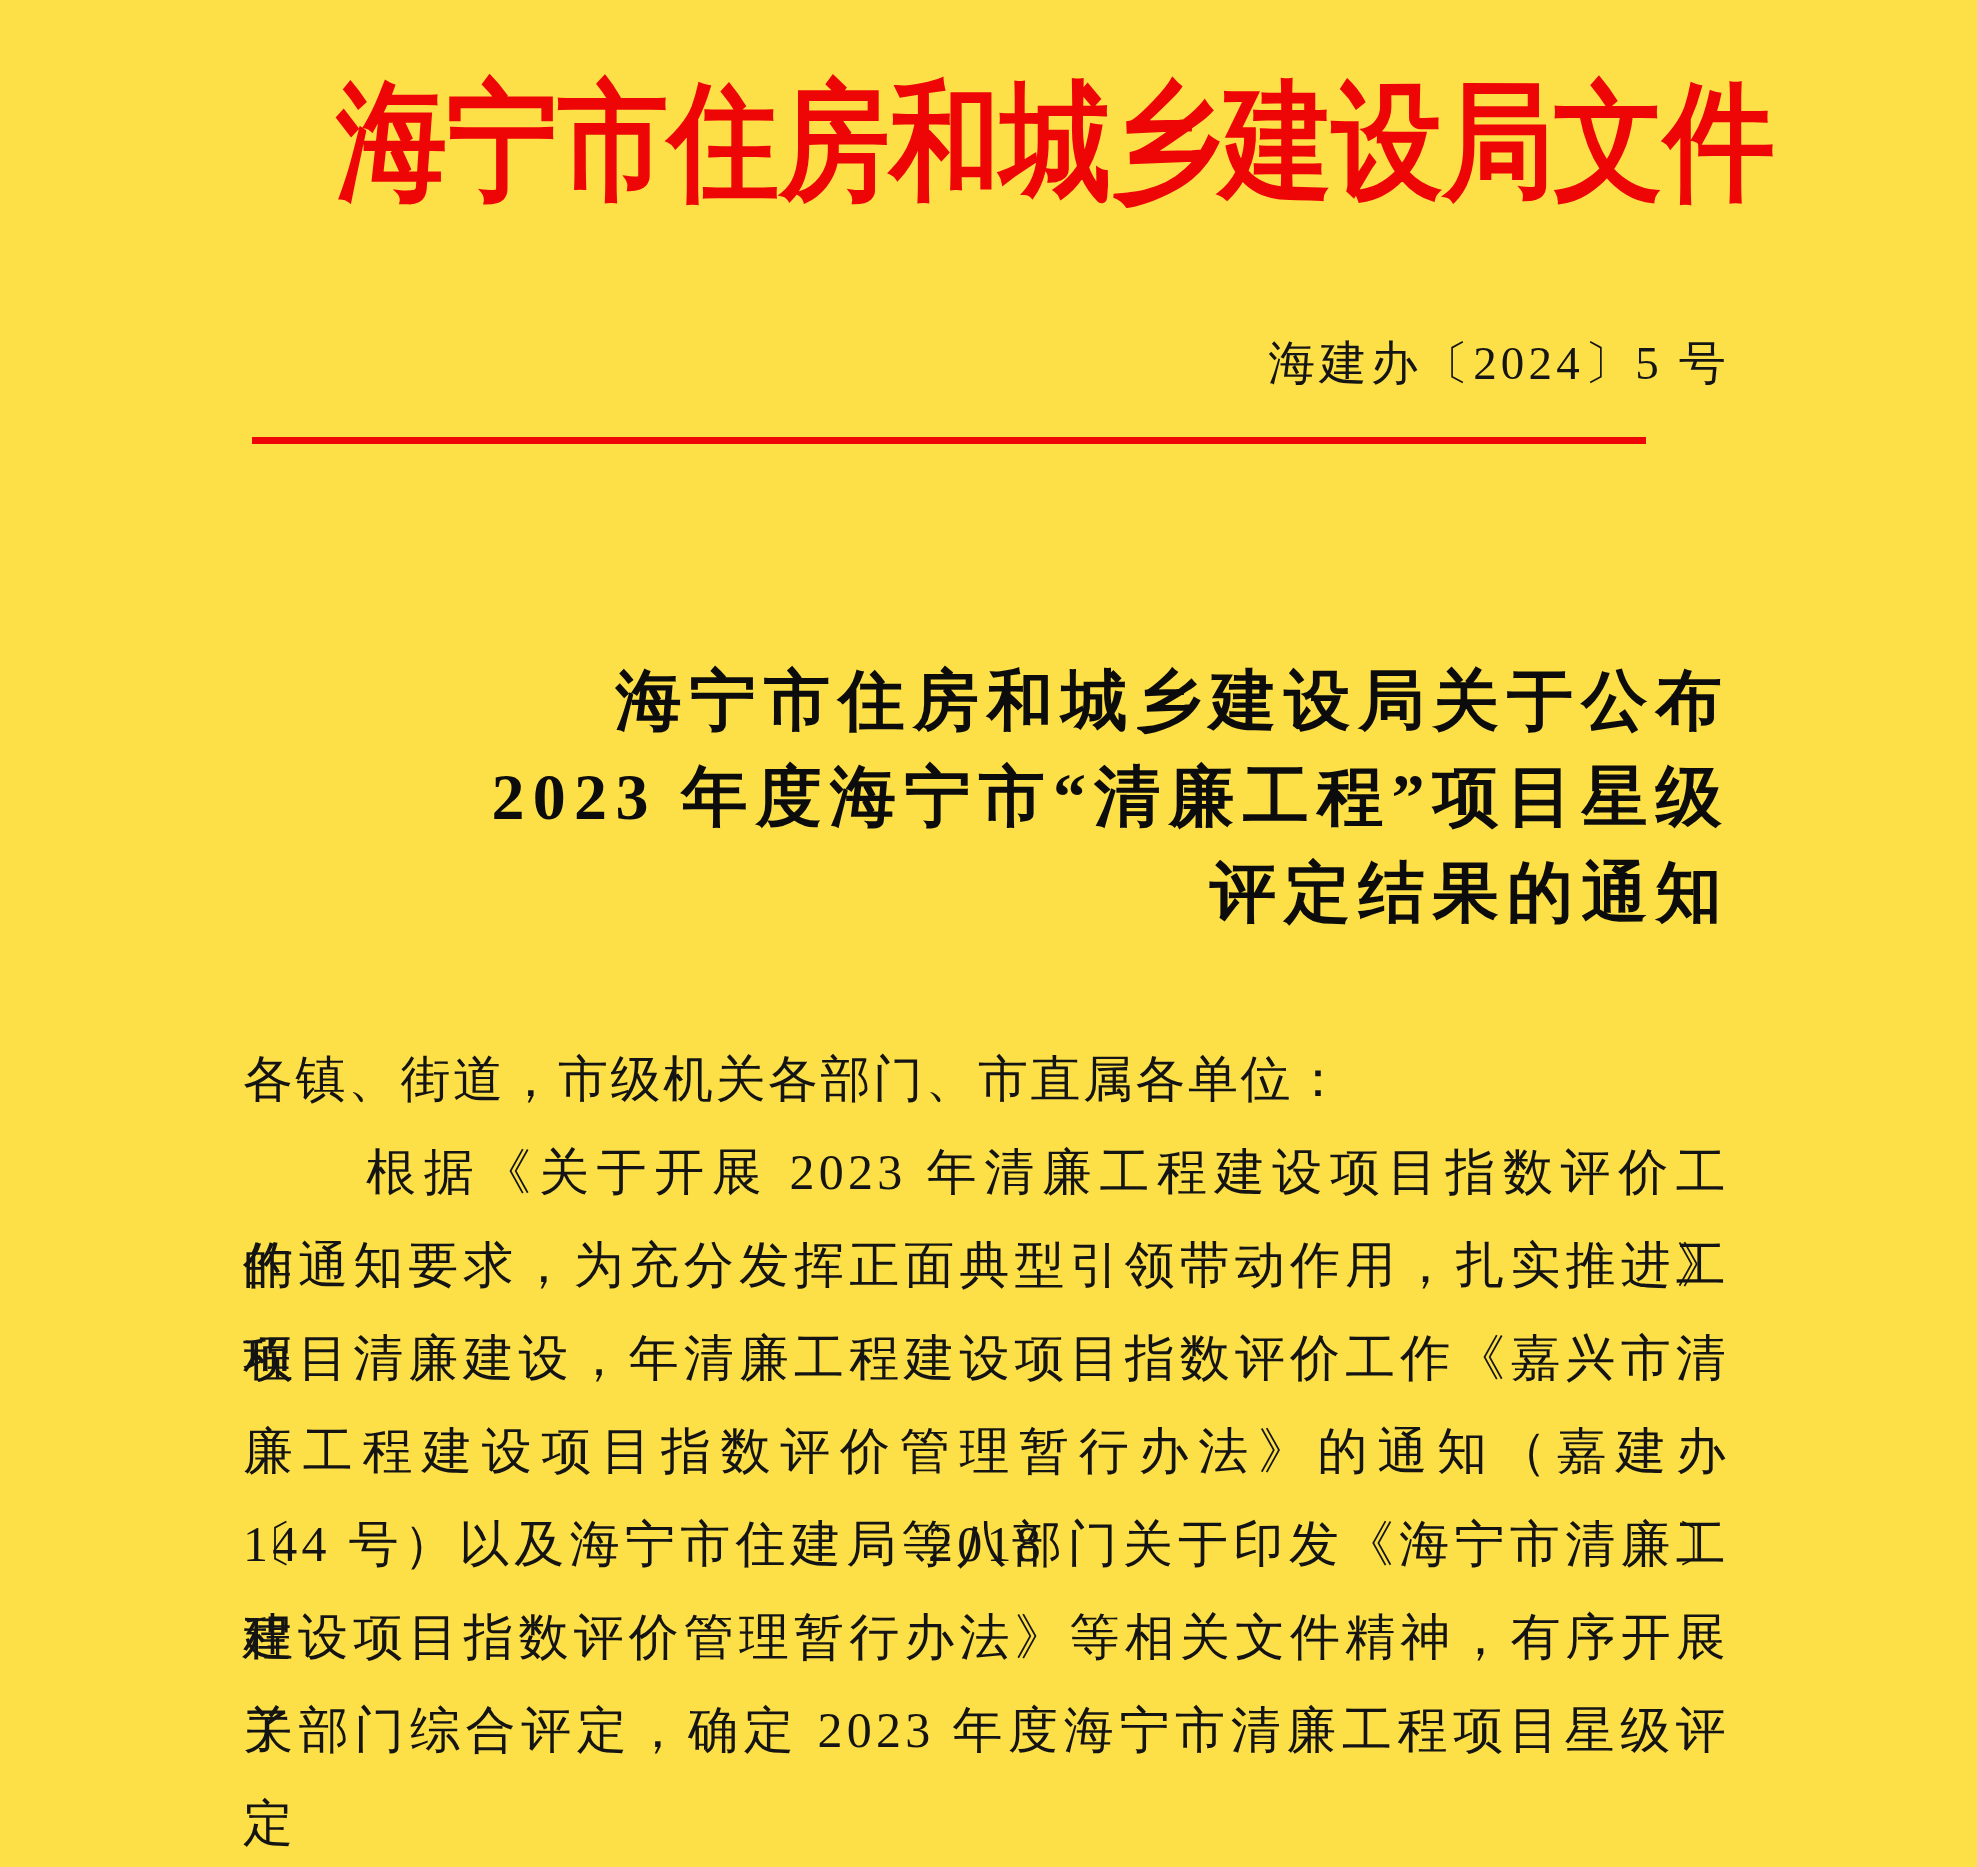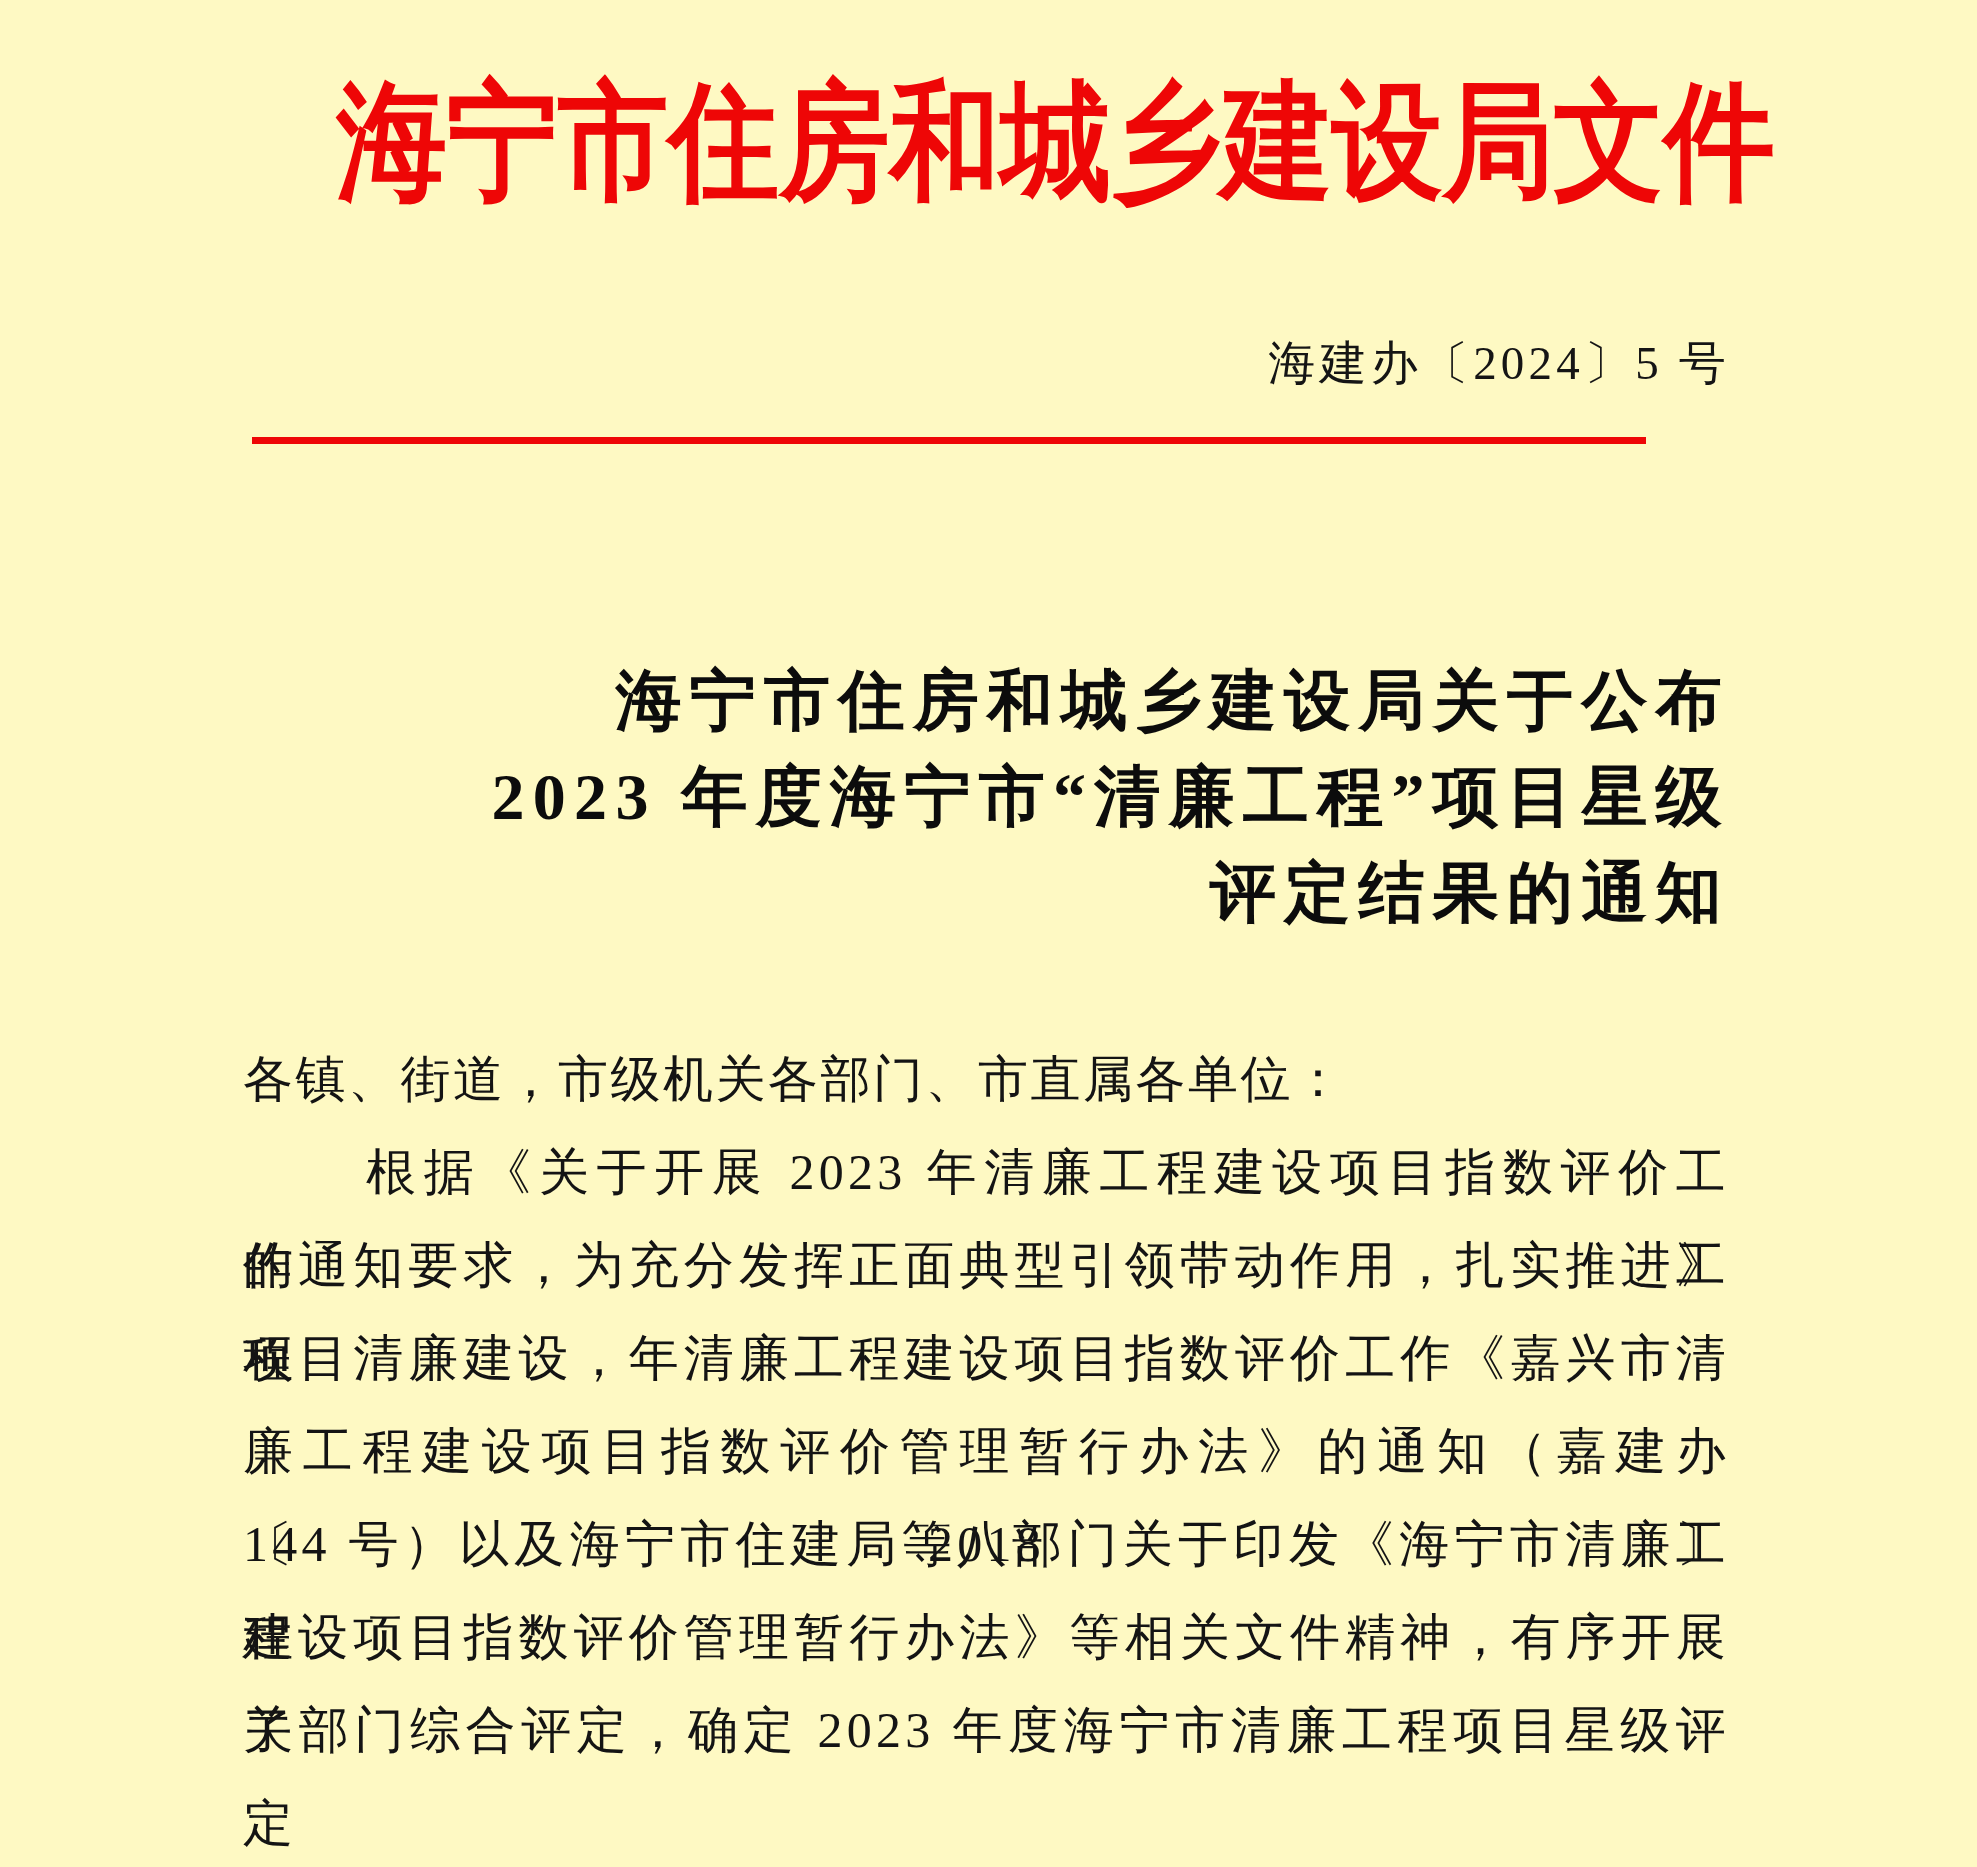--- a/index.html
+++ b/index.html
@@ -1,20 +1,20 @@
 <!DOCTYPE html>
 <html lang="zh" style="font-size:13.3px"><head>
 <meta charset="utf-8">
 <style>
   html,body{margin:0;padding:0;background:#fff;}
   .page{
     position:relative;
     width:1978px;
     height:1867px;
-    background:#fef9c3;
+    background:#fde047;
     overflow:hidden;
     font-family:"Liberation Serif","DejaVu Serif",serif;
     color:#121212;
   }
   
   .org-title{
     position:absolute;
     top:73px; left:243px; width:1487px; height:141px;
     text-align:center;
     white-space:nowrap;

